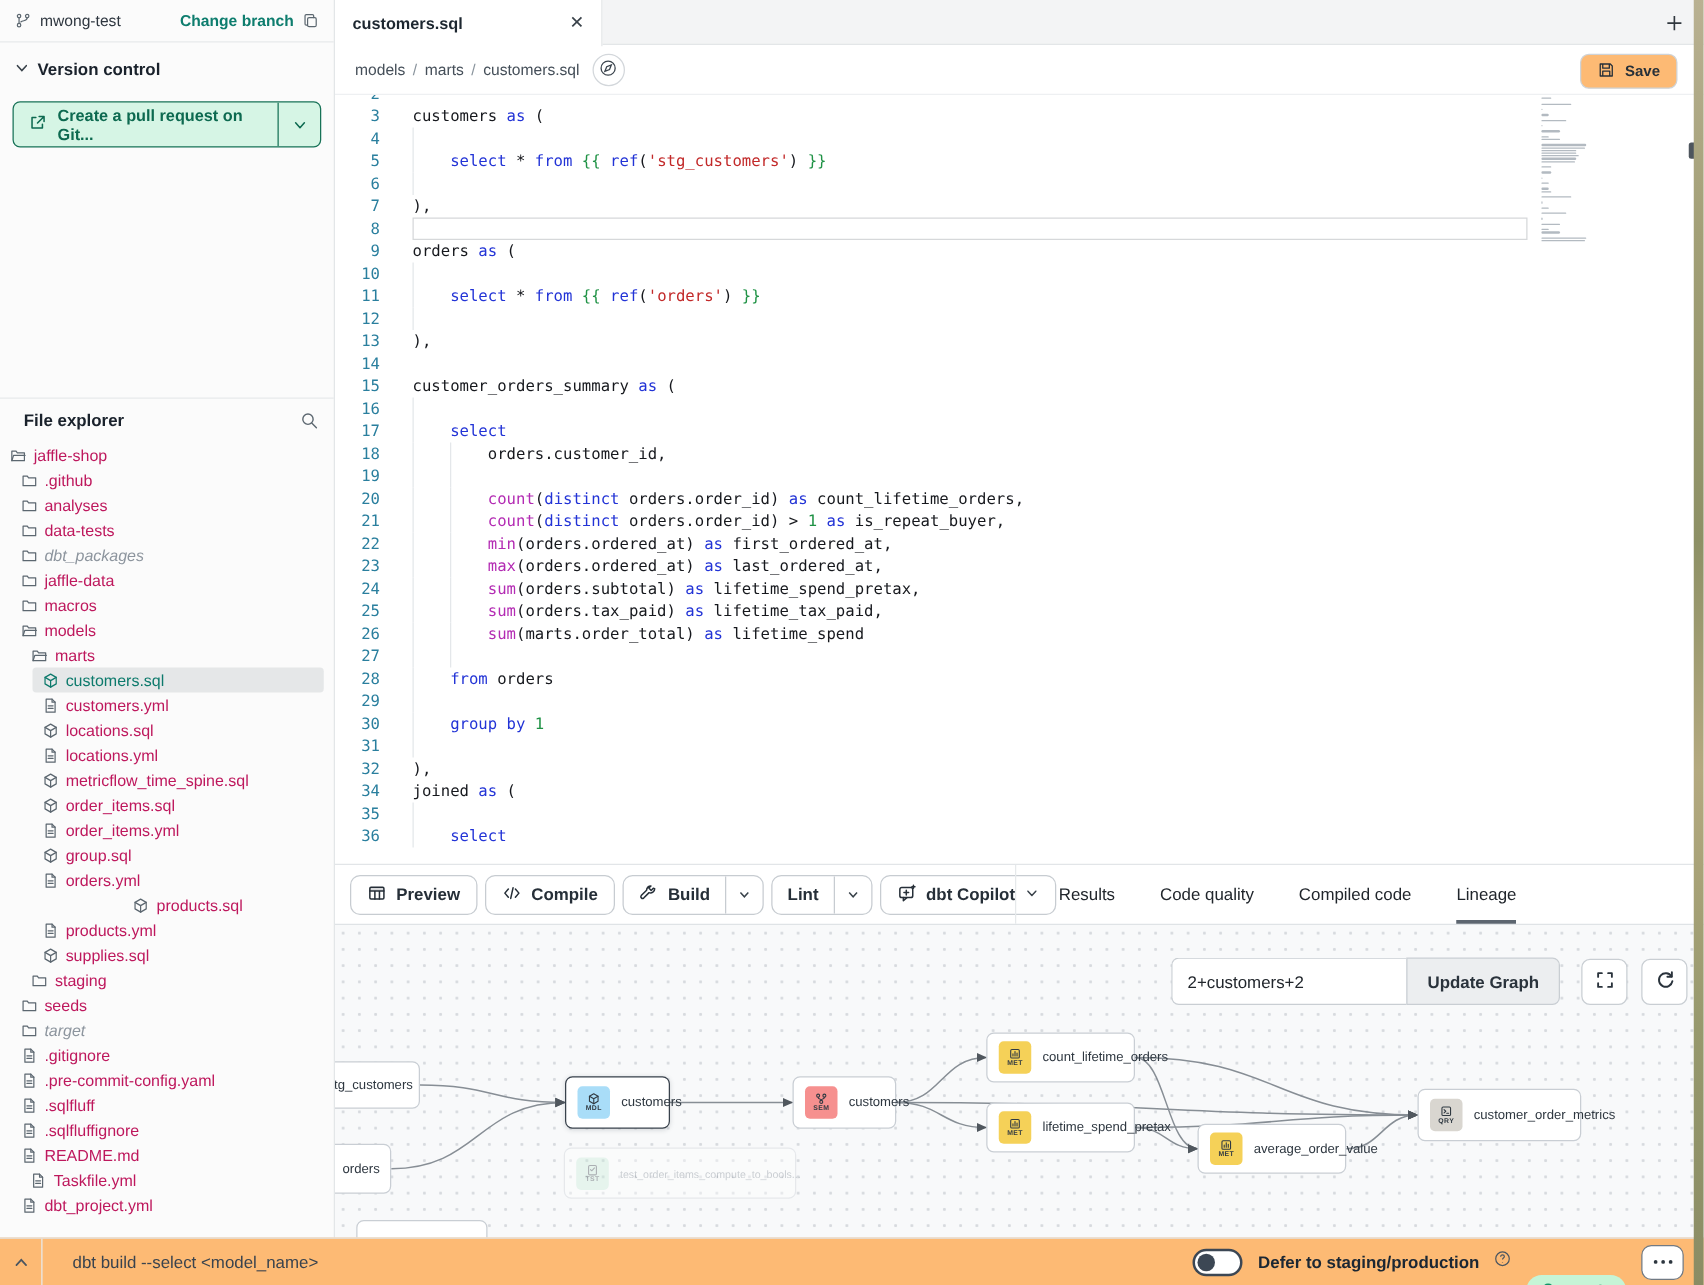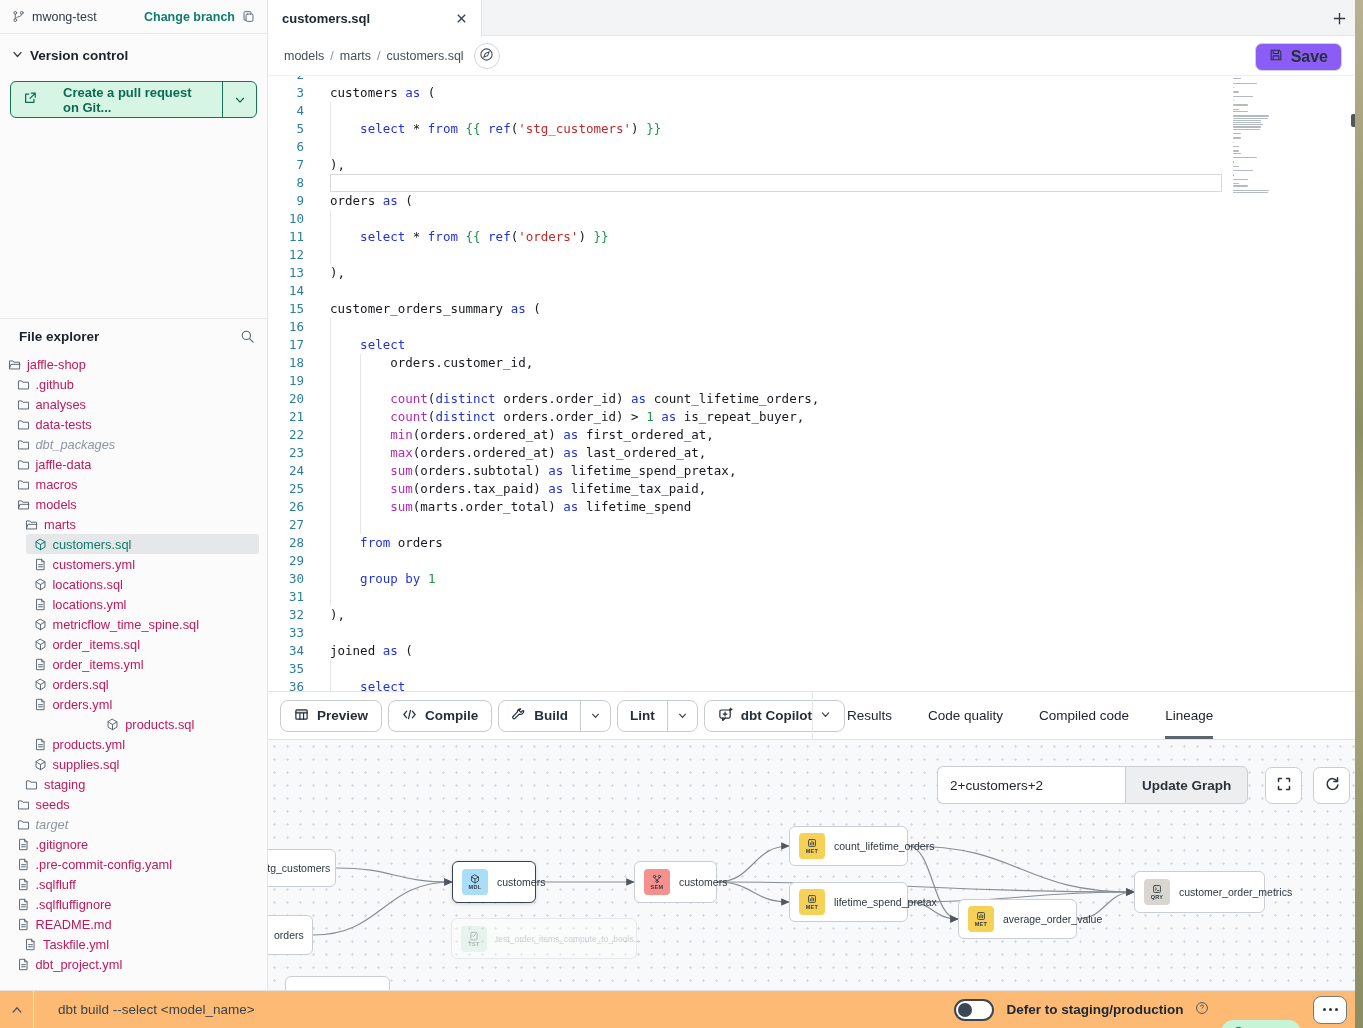--- a/index.html
+++ b/index.html
@@ -8,21 +8,21 @@
   .ic svg { width:13px; height:13px; fill:none; stroke:#5c6770; stroke-width:1.2; stroke-linejoin:round; stroke-linecap:round; display:block; }
 
   
   #sidebar { position:absolute; left:0; top:0; width:268px; height:990px; background:#fbfbfb; border-right:1px solid #e3e6e8; z-index:5; }
   .git-row { height:34px; display:flex; align-items:center; gap:7px; padding:0 12px; border-bottom:1px solid #e7eaec; font-size:12.5px; color:#2f3740; }
   .git-row .grow { flex:1; }
   .git-link { color:#0e7d6e; font-weight:600; font-size:12.5px; cursor:pointer; text-decoration:none; }
   .sec-header { display:flex; align-items:center; gap:7px; padding:14px 12px 8px; font-size:13.5px; font-weight:700; color:#1a222c; }
   .sec-header .chev svg { width:11px; height:11px; stroke:#39424a; }
   .pr-btn { margin:10px 10px 0; height:37px; display:flex; background:#d6f5e5; border:1px solid #177257; border-radius:6px; overflow:hidden; cursor:pointer; }
-  .pr-main { flex:1; display:flex; align-items:center; gap:26px; padding:0 12px; font-size:13px; font-weight:600; color:#0d6a50; }
+  .pr-main { flex:1; display:flex; align-items:center; gap:9px; padding:0 12px; font-size:13px; font-weight:600; color:#0d6a50; }
   .pr-main svg, .pr-caret svg { width:14px; height:14px; fill:none; stroke:#0d6a50; stroke-width:1.4; stroke-linecap:round; stroke-linejoin:round; }
   .pr-caret { width:34px; display:flex; align-items:center; justify-content:center; border-left:1px solid #177257; }
   .fe-spacer { height:200px; }
   .fe-header { border-top:1px solid #e7eaec; display:flex; align-items:center; gap:7px; padding:10px 12px 6px; font-size:13.5px; font-weight:700; color:#1a222c; }
   .fe-header .grow { flex:1; }
   #fe-tree { padding-top:4px; overflow:hidden; }
   .fe-row { height:20px; display:flex; align-items:center; gap:6px; font-size:12.8px; color:#be185d; cursor:pointer; white-space:nowrap; }
   .fe-row.muted { color:#8d959e; font-style:italic; }
   .fe-row.sel { background:#e5e7e8; border-radius:3px; margin-left:26px; margin-right:8px; color:#0d7a6c; }
   .fe-row.sel svg { stroke:#0d7a6c; }
@@ -34,21 +34,21 @@
   .tab-title { flex:1; font-size:13px; font-weight:700; color:#1d2730; }
   .tab-close svg { width:11px; height:11px; stroke:#3a424a; stroke-width:1.5; }
   .newtab { position:absolute; right:14px; top:8px; width:20px; height:20px; display:flex; align-items:center; justify-content:center; cursor:pointer; }
   .newtab svg { width:15px; height:15px; stroke:#30373e; stroke-width:1.4; }
 
   #crumbbar { position:absolute; left:0; top:36px; right:0; height:40px; background:#fff; border-bottom:1px solid #eef0f2; display:flex; align-items:center; padding:0 16px; gap:10px; }
   .crumbs { display:flex; gap:6px; font-size:12.5px; color:#454f59; align-items:center; }
   .crumb-sep { color:#8a949d; }
   .crumb-ai { width:26px; height:26px; border-radius:50%; border:1px solid #d3d7db; background:#fff; display:flex; align-items:center; justify-content:center; cursor:pointer; }
   .crumb-ai svg { width:15px; height:15px; fill:none; stroke:#3c454e; stroke-width:1.1; }
-  #savebtn { position:absolute; right:21px; top:7px; height:28px; padding:0 13px; display:flex; align-items:center; gap:8px; background:#8b5cf6; border:1px solid #ced3d8; border-radius:7px; font-size:16px; font-weight:600; color:#273039; font-family:inherit; cursor:pointer; }
+  #savebtn { position:absolute; right:21px; top:7px; height:28px; padding:0 13px; display:flex; align-items:center; gap:8px; background:#fdba74; border:1px solid #ced3d8; border-radius:7px; font-size:12px; font-weight:600; color:#273039; font-family:inherit; cursor:pointer; }
   #savebtn svg { width:14px; height:14px; fill:none; stroke:#273039; stroke-width:1.2; stroke-linejoin:round; }
 
   
   #editor { position:absolute; left:0; top:76px; right:0; height:615px; background:#fff; overflow:hidden; font-family:"DejaVu Sans Mono",monospace; font-size:12.5px; }
   #code-lines { margin-top:-10px; }
   .cl { display:flex; height:18px; line-height:18px; white-space:pre; }
   .cl .num { width:36px; text-align:right; color:#2a7f9e; user-select:none; flex:none; }
   .cl .wrap { position:relative; flex:1; margin-left:26px; margin-right:141px; }
   .cl.cur .wrap { outline:1px solid #d6d8da; outline-offset:-1px; }
   .guide { position:absolute; top:0; bottom:0; width:0; border-left:1px solid #e4e7ea; }
@@ -310,21 +310,21 @@
           </span>
           <span>order_items.yml</span>
         </div>
         <div class="fe-row" style="padding-left: 33.5px;">
           <span class="ic">
             <svg viewBox="0 0 16 16">
               <path d="M8 1.6l5.5 3.2v6.4L8 14.4l-5.5-3.2V4.8z"></path>
               <path d="M2.5 4.8 8 8l5.5-3.2M8 14.4V8"></path>
             </svg>
           </span>
-          <span>orders.sql</span>
+          <span>group.sql</span>
         </div>
         <div class="fe-row" style="padding-left: 33.5px;">
           <span class="ic">
             <svg viewBox="0 0 16 16">
               <path d="M3.6 1.6h5.8l3 3v9.8H3.6z"></path>
               <path d="M9.4 1.6v3h3M5.6 8.2h4.8M5.6 10.8h4.8"></path>
             </svg>
           </span>
           <span>orders.yml</span>
         </div>
@@ -510,21 +510,20 @@
           <div class="cl"><span class="num">23</span><span class="wrap"><span class="guide" style="left: 0px;"></span><span class="guide" style="left: 30.12px;"></span><span class="t-p">        </span><span class="t-f">max</span><span class="t-p">(orders.ordered_at) </span><span class="t-k">as</span><span class="t-p"> last_ordered_at,</span></span></div>
           <div class="cl"><span class="num">24</span><span class="wrap"><span class="guide" style="left: 0px;"></span><span class="guide" style="left: 30.12px;"></span><span class="t-p">        </span><span class="t-f">sum</span><span class="t-p">(orders.subtotal) </span><span class="t-k">as</span><span class="t-p"> lifetime_spend_pretax,</span></span></div>
           <div class="cl"><span class="num">25</span><span class="wrap"><span class="guide" style="left: 0px;"></span><span class="guide" style="left: 30.12px;"></span><span class="t-p">        </span><span class="t-f">sum</span><span class="t-p">(orders.tax_paid) </span><span class="t-k">as</span><span class="t-p"> lifetime_tax_paid,</span></span></div>
           <div class="cl"><span class="num">26</span><span class="wrap"><span class="guide" style="left: 0px;"></span><span class="guide" style="left: 30.12px;"></span><span class="t-p">        </span><span class="t-f">sum</span><span class="t-p">(marts.order_total) </span><span class="t-k">as</span><span class="t-p"> lifetime_spend</span></span></div>
           <div class="cl"><span class="num">27</span><span class="wrap"><span class="guide" style="left: 0px;"></span><span class="guide" style="left: 30.12px;"></span></span></div>
           <div class="cl"><span class="num">28</span><span class="wrap"><span class="guide" style="left: 0px;"></span><span class="t-p">    </span><span class="t-k">from</span><span class="t-p"> orders</span></span></div>
           <div class="cl"><span class="num">29</span><span class="wrap"><span class="guide" style="left: 0px;"></span></span></div>
           <div class="cl"><span class="num">30</span><span class="wrap"><span class="guide" style="left: 0px;"></span><span class="t-p">    </span><span class="t-k">group</span><span class="t-p"> </span><span class="t-k">by</span><span class="t-p"> </span><span class="t-n">1</span></span></div>
           <div class="cl"><span class="num">31</span><span class="wrap"><span class="guide" style="left: 0px;"></span></span></div>
           <div class="cl"><span class="num">32</span><span class="wrap"><span class="t-p">),</span></span></div>
-          <div class="cl"><span class="num">33</span><span class="wrap"></span></div>
           <div class="cl"><span class="num">34</span><span class="wrap"><span class="t-p">joined </span><span class="t-k">as</span><span class="t-p"> (</span></span></div>
           <div class="cl"><span class="num">35</span><span class="wrap"><span class="guide" style="left: 0px;"></span></span></div>
           <div class="cl"><span class="num">36</span><span class="wrap"><span class="guide" style="left: 0px;"></span><span class="t-p">    </span><span class="t-k">select</span></span></div>
         </div>
       <div id="minimap">
           <div class="mm-bar" style="width: 0px; background: transparent;"></div>
           <div class="mm-bar" style="width: 7.7px;"></div>
           <div class="mm-bar" style="width: 0px; background: transparent;"></div>
           <div class="mm-bar" style="width: 24.2px;"></div>
           <div class="mm-bar" style="width: 0px; background: transparent;"></div>

